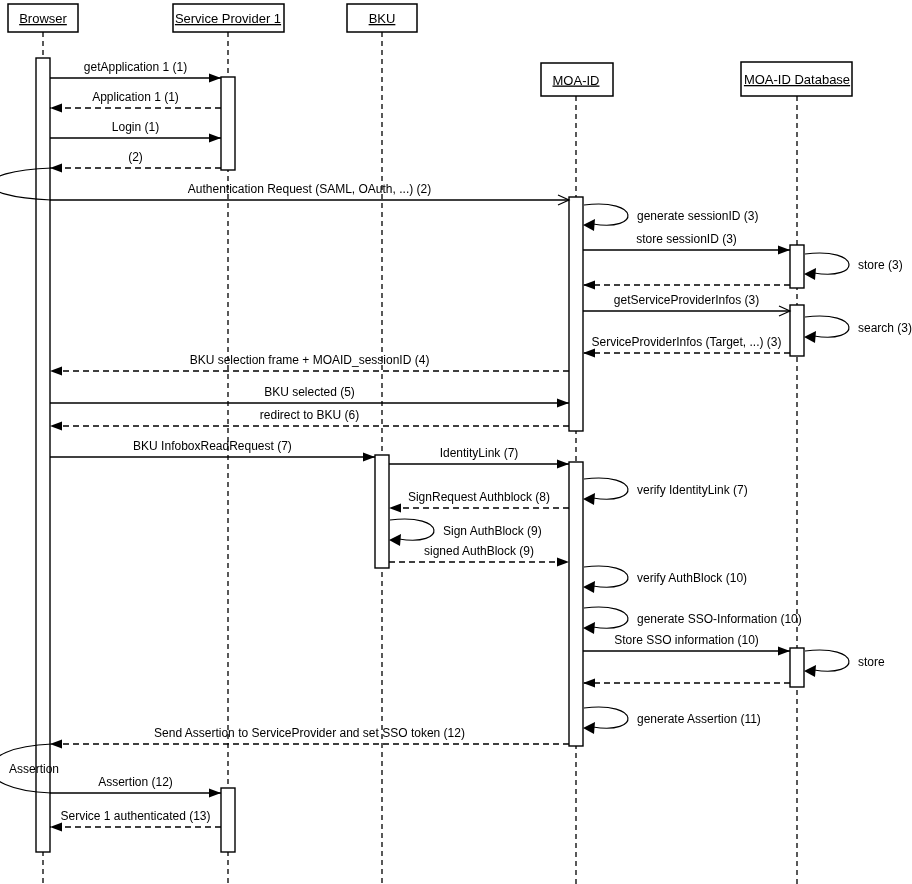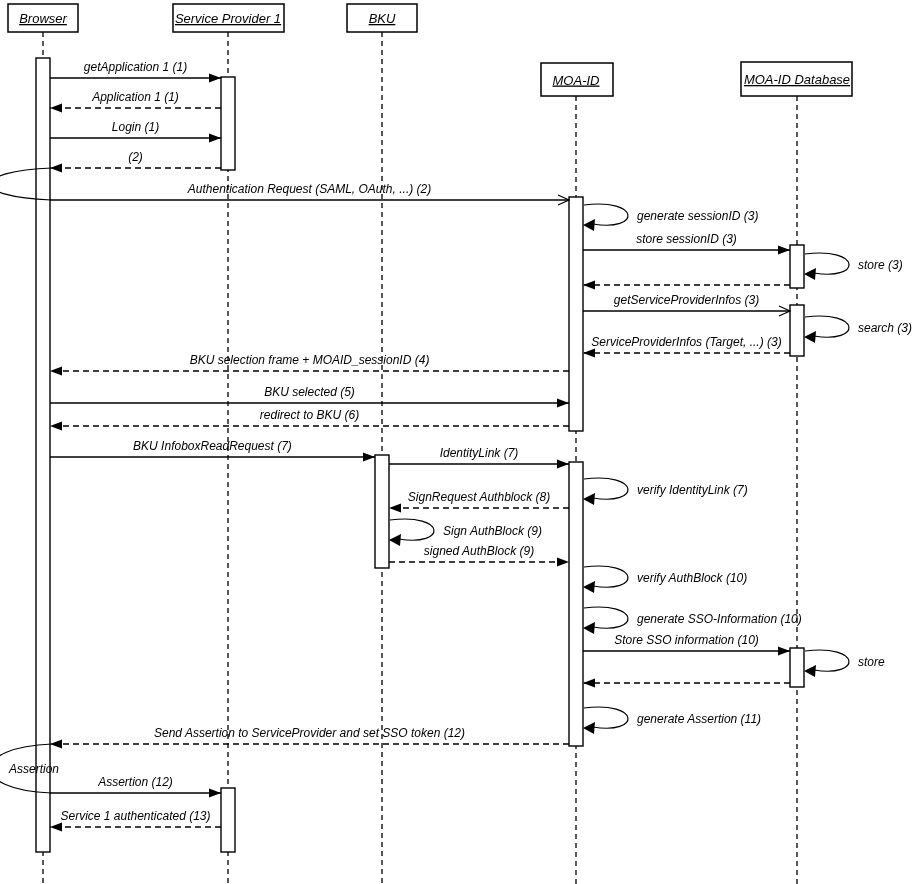--- a/index.html
+++ b/index.html
@@ -3,21 +3,20 @@
 <meta charset="utf-8">
 <style>
   html, body { margin: 0; padding: 0; background: #ffffff; }
   .stage {
     position: relative;
     width: 912px;
     height: 884px;
     background: #ffffff;
     font-family: "Liberation Sans", sans-serif;
     overflow: hidden;
-    font-style: italic;
   }
   svg text {
     font-family: "Liberation Sans", sans-serif;
     fill: #000000;
   }
   .msg-label { font-size: 12px; }
   .actor-label { font-size: 13px; text-decoration: underline; }
 </style>
 </head>
 <body>

